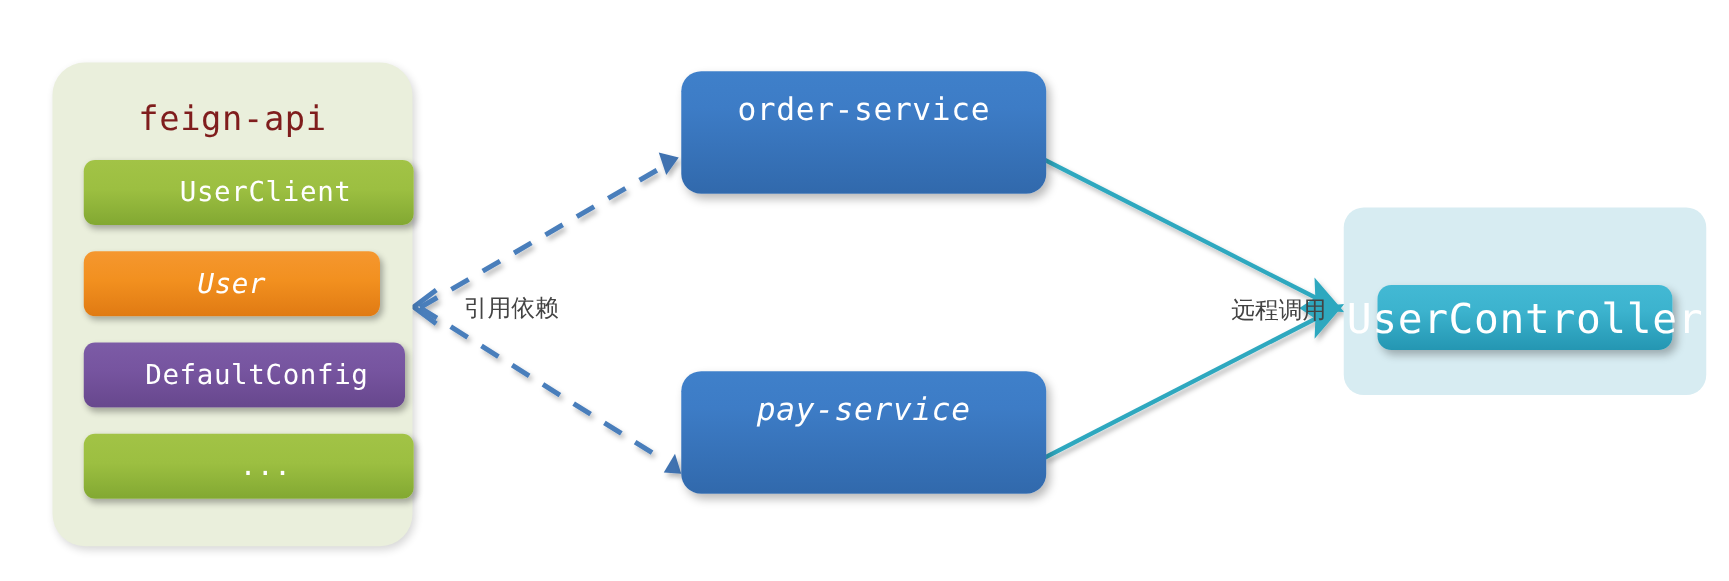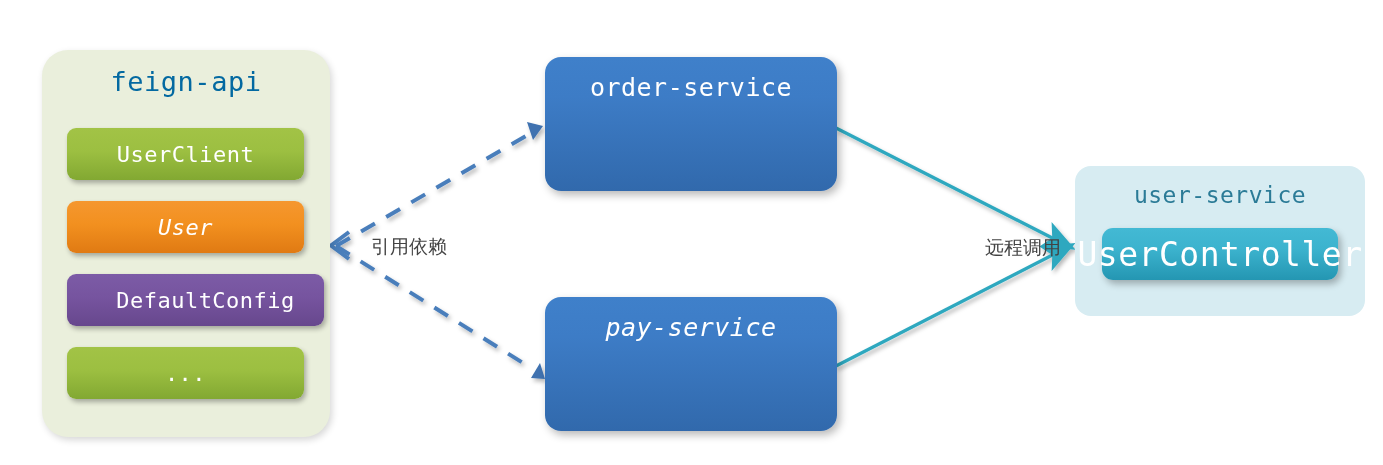--- a/index.html
+++ b/index.html
@@ -37,58 +37,58 @@
     top: 50px;
     width: 288px;
     height: 387px;
     background: #eaefdc;
     border-radius: 26px;
     box-shadow: 2px 3px 7px rgba(0,0,0,0.16);
     display: block;
   }
   .panel-feign-title {
     position: absolute;
-    left: 0; top: 16px;
+    left: 0; top: 30px;
     width: 288px;
     text-align: center;
     font-family: "DejaVu Sans Mono", "Liberation Mono", monospace;
     font-size: 27px;
     letter-spacing: 0.5px;
-    color: #0369a1;
+    color: #7f1d1d;
     white-space: nowrap;
   }
 
   .chip {
     position: absolute;
     left: 25px;
     width: 237px;
     height: 52px;
     border-radius: 9px;
     display: flex;
     align-items: center;
     justify-content: center;
     color: #ffffff;
     font-family: "DejaVu Sans Mono", "Liberation Mono", monospace;
     font-size: 22px;
     letter-spacing: 0.5px;
     box-shadow: 2px 3px 5px rgba(0,0,0,0.30);
     white-space: nowrap;
   }
-  .chip-green  { background: linear-gradient(to bottom, #a2c346 0%, #9cbf41 45%, #82a832 100%); }
+  .chip-green  { background: linear-gradient(to bottom, #a2c346 0%, #9cbf41 45%, #82a832 100%); padding-left: 27px; }
   .chip-orange { background: linear-gradient(to bottom, #f5972f 0%, #f2901f 45%, #e07a13 100%); font-style: italic; }
   .chip-purple { background: linear-gradient(to bottom, #7c5ba6 0%, #76549f 45%, #67478d 100%); }
   .chip-r0 { top: 78px; }
   .chip-r1 { top: 151px; }
   .chip-r2 { top: 224px; padding-left: 20px; }
   .chip-r3 { top: 297px; }
 
   
   .svc-blue {
     width: 292px;
-    height: 134px;
+    height: 98px;
     border-radius: 16px;
     background: linear-gradient(to bottom, #3f80ca 0%, #3d7cc6 30%, #3169ac 100%);
     box-shadow: 3px 4px 8px rgba(0,0,0,0.28);
     align-items: flex-start;
     justify-content: center;
   }
   .svc-blue .svc-label {
     margin-top: 16px;
     color: #ffffff;
     font-family: "DejaVu Sans Mono", "Liberation Mono", monospace;
@@ -196,18 +196,17 @@
 
 <div class="node svc-blue svc-order">
   <span class="svc-label">order-service</span>
 </div>
 
 <div class="node svc-blue svc-pay">
   <span class="svc-label">pay-service</span>
 </div>
 
 <div class="node panel-user">
-  <div class="panel-user-title">user-service</div>
   <div class="chip-controller">UserController</div>
 </div>
 
 <div class="edge-label label-dep">引用依赖</div>
 <div class="edge-label label-remote">远程调用</div>
 
 </body></html>

